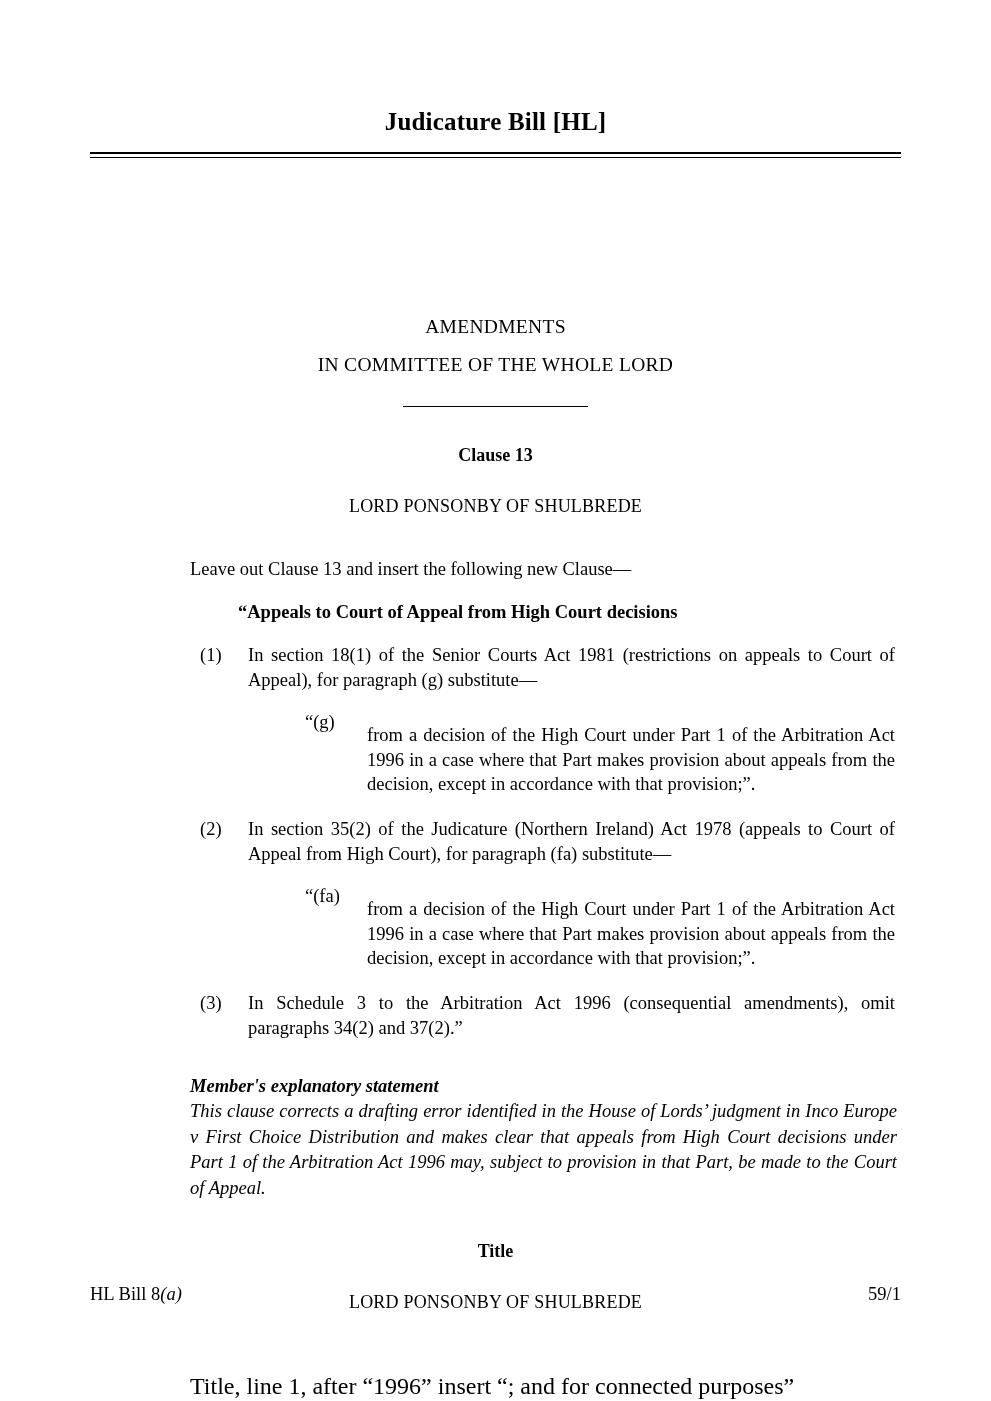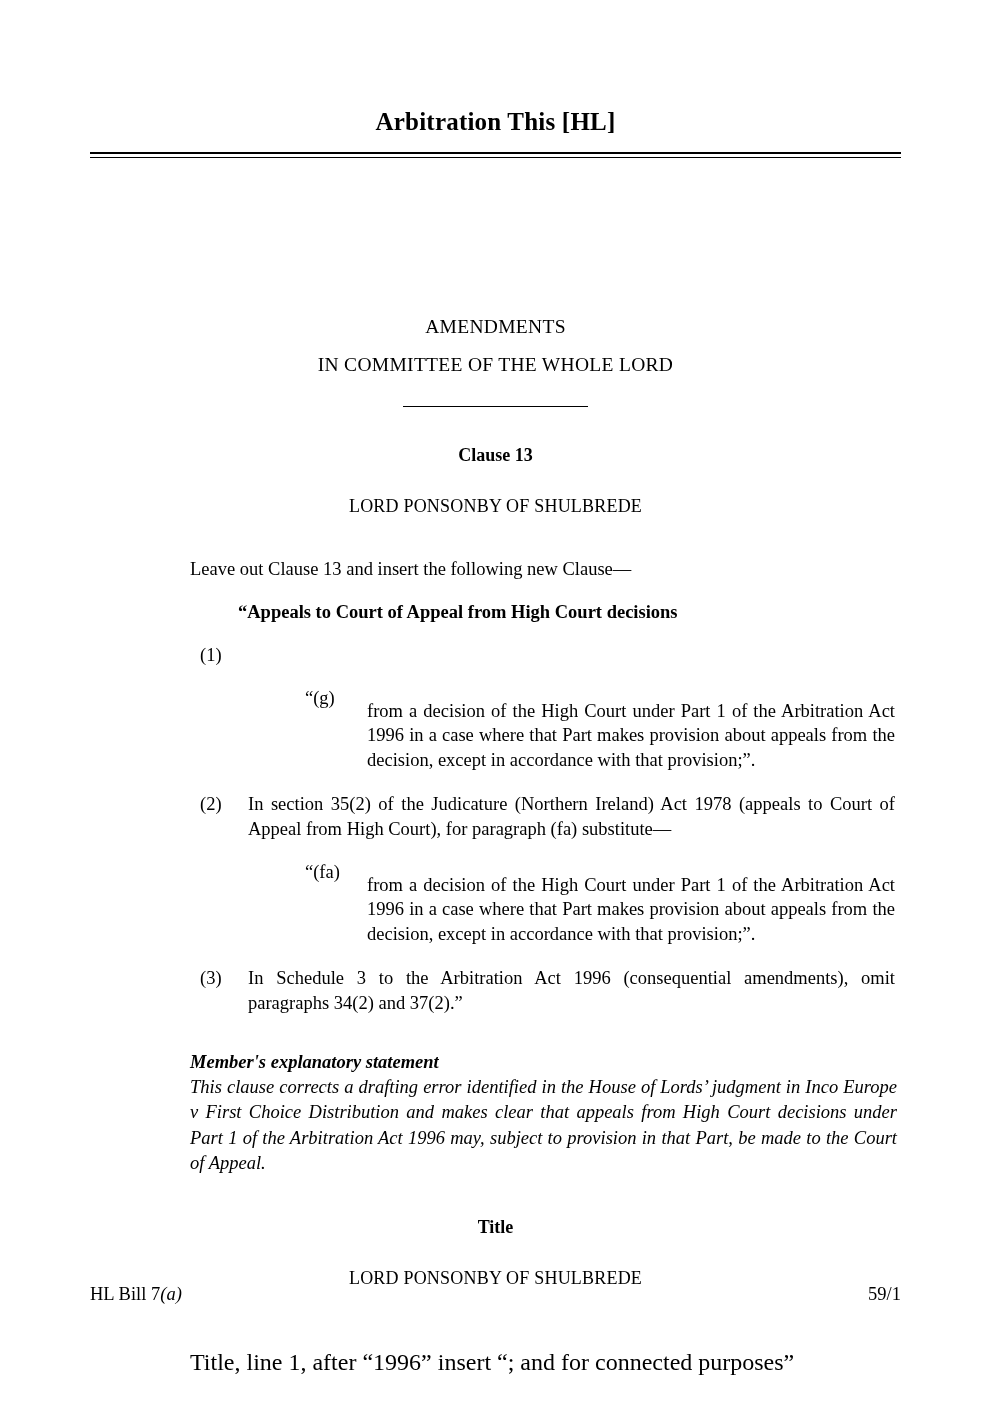--- a/index.html
+++ b/index.html
@@ -159,38 +159,39 @@
     justify-content: space-between;
     font-size: 18.5px;
   }
   .footer .ital { font-style: italic; }
 </style>
 </head>
 <body>
 
 <div class="page">
 
-  <div class="doc-title">Arbitration This [HL]</div>
+  <div class="doc-title">Judicature Bill [HL]</div>
   <div class="title-rule"></div>
 
   <div class="amend-head">
     <div>AMENDMENTS</div>
     <div>IN COMMITTEE OF THE WHOLE LORD</div>
     <div class="short-rule"></div>
   </div>
 
   <div class="clause-head">Clause 13</div>
   <div class="member-name">LORD PONSONBY OF SHULBREDE</div>
 
   <div class="lead-in">Leave out Clause 13 and insert the following new Clause—</div>
 
   <div class="quoted-title">“Appeals to Court of Appeal from High Court decisions</div>
 
   <div class="subpara">
     <div class="num">(1)</div>
+    <div class="body">In section 18(1) of the Senior Courts Act 1981 (restrictions on appeals to Court of Appeal), for paragraph (g) substitute—</div>
   </div>
 
   <div class="quotepara">
     <div class="qnum">“(g)</div>
     <div class="qbody">from a decision of the High Court under Part 1 of the Arbitration Act 1996 in a case where that Part makes provision about appeals from the decision, except in accordance with that provision;”.</div>
   </div>
 
   <div class="subpara">
     <div class="num">(2)</div>
     <div class="body">In section 35(2) of the Judicature (Northern Ireland) Act 1978 (appeals to Court of Appeal from High Court), for paragraph (fa) substitute—</div>
@@ -207,17 +208,17 @@
   </div>
 
   <div class="expl-title">Member's explanatory statement</div>
   <div class="expl-body">This clause corrects a drafting error identified in the House of Lords’ judgment in Inco Europe v First Choice Distribution and makes clear that appeals from High Court decisions under Part 1 of the Arbitration Act 1996 may, subject to provision in that Part, be made to the Court of Appeal.</div>
 
   <div class="title-head">Title</div>
   <div class="member-name">LORD PONSONBY OF SHULBREDE</div>
   <div class="title-amend">Title, line 1, after “1996” insert “; and for connected purposes”</div>
 
   <div class="footer">
-    <div><span>HL Bill 7</span><span class="ital">(a)</span></div>
+    <div><span>HL Bill 8</span><span class="ital">(a)</span></div>
     <div>59/1</div>
   </div>
 
 </div>
 
 </body></html>

